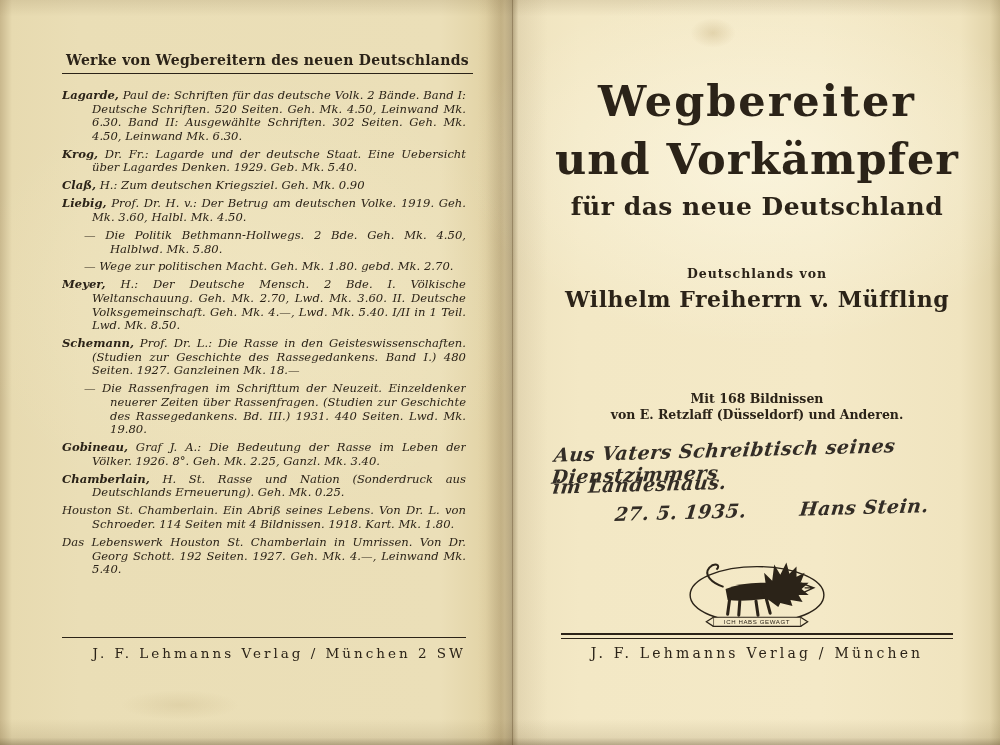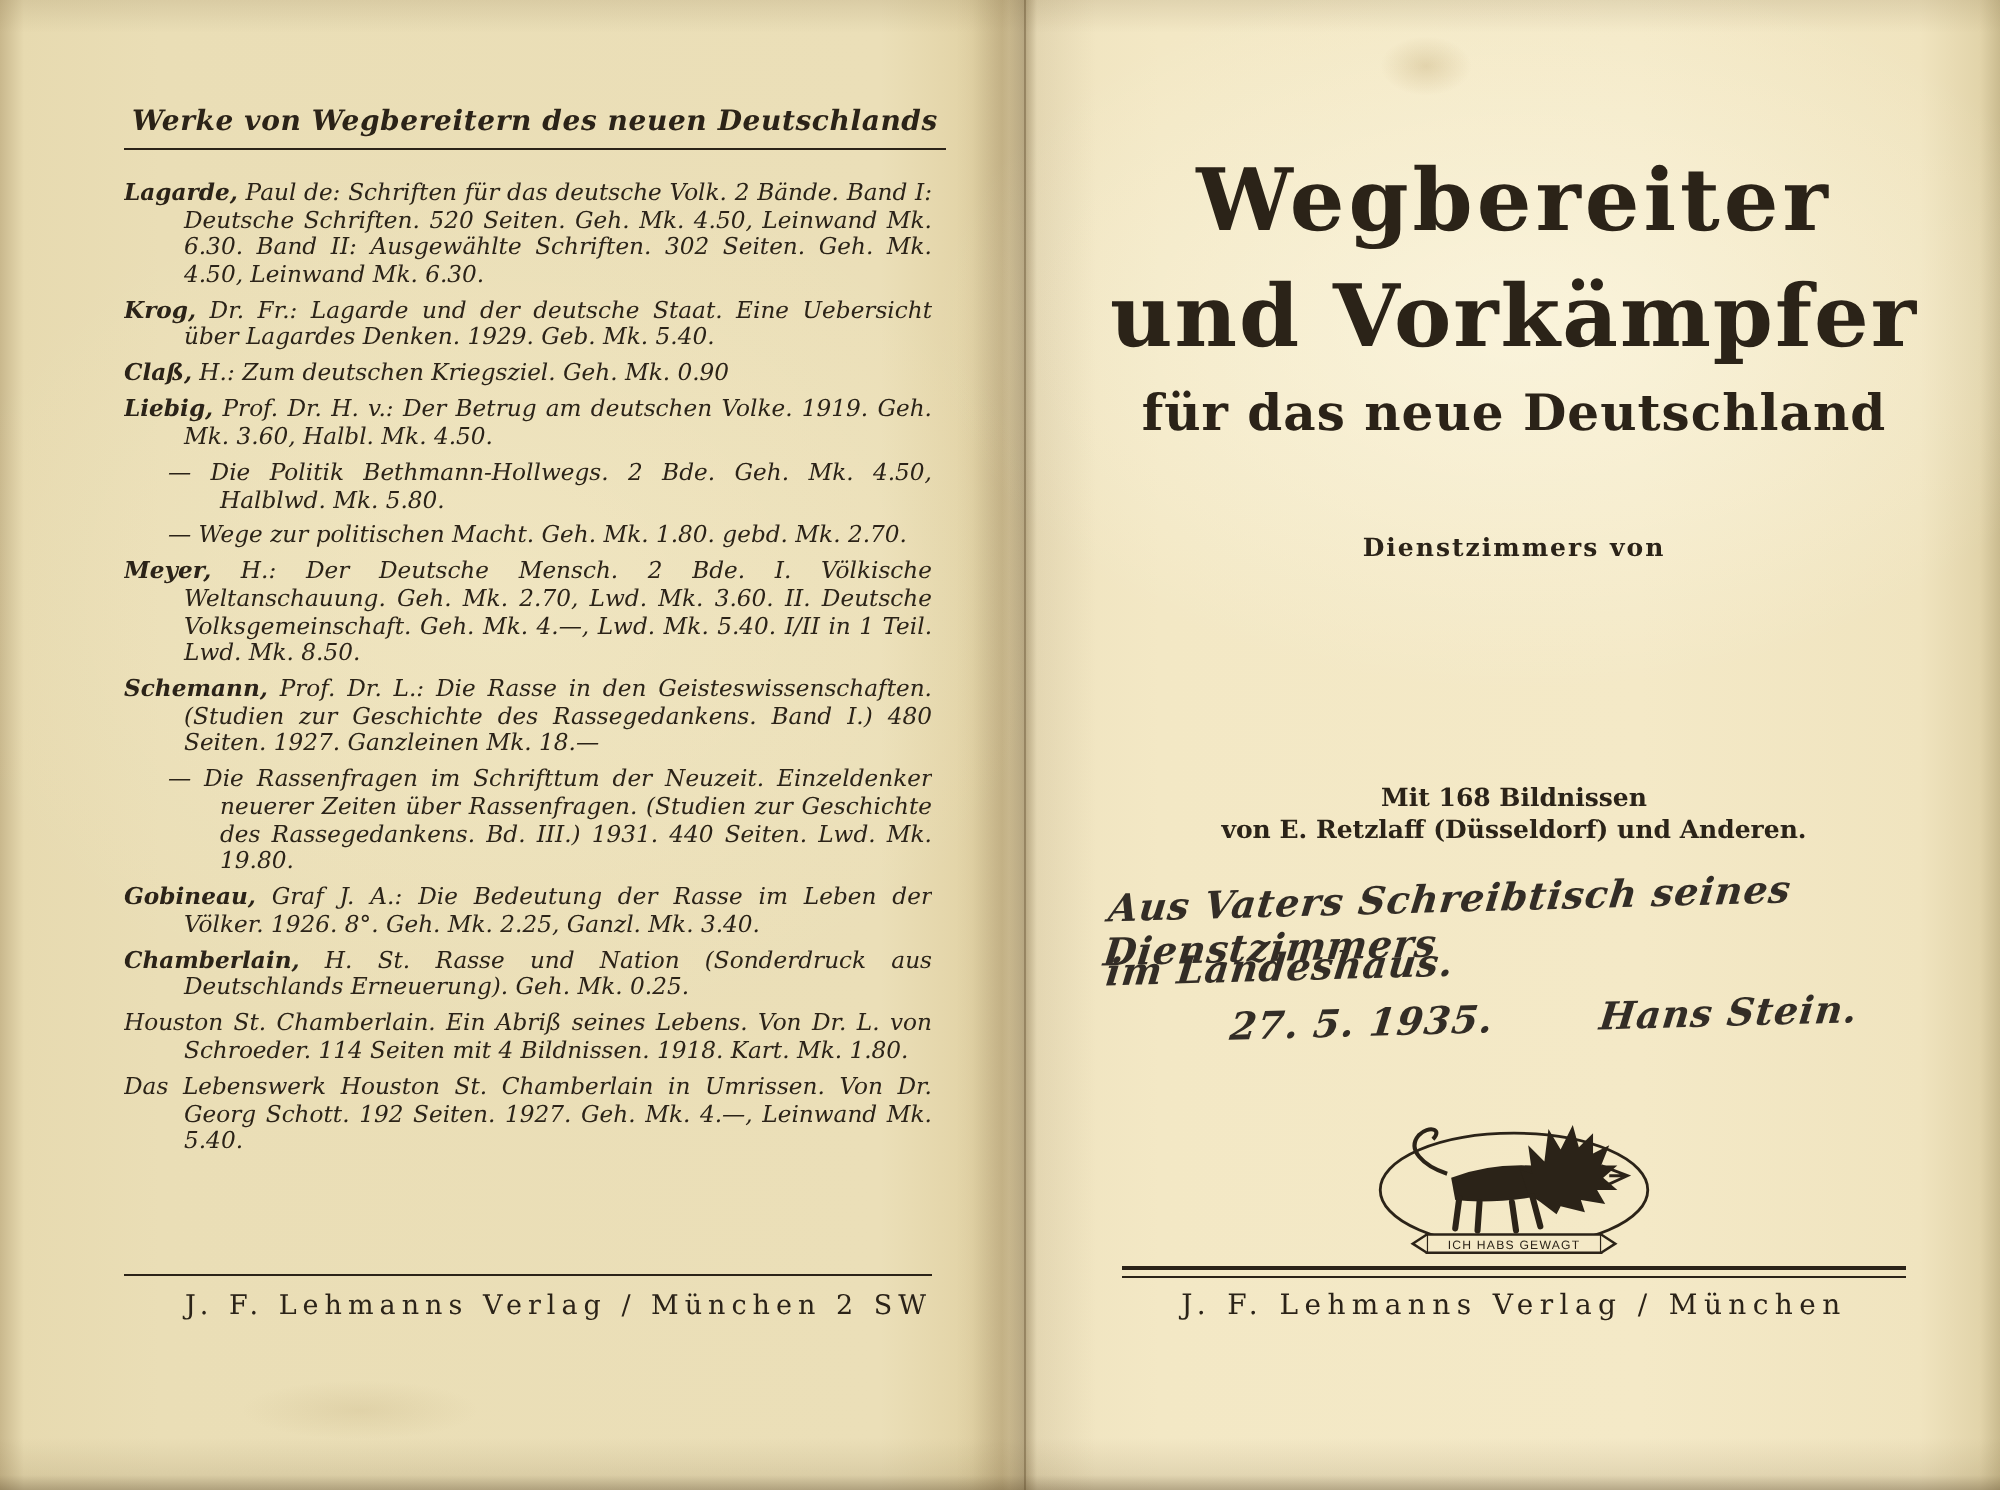--- a/index.html
+++ b/index.html
@@ -15,21 +15,21 @@
                    linear-gradient(0deg,rgba(80,62,32,.38) 0,rgba(120,100,60,.14) 1%,rgba(120,100,60,0) 3.5%);}
   .gutter{position:absolute;left:478px;top:0;width:70px;height:745px;pointer-events:none;
         background:linear-gradient(90deg,rgba(0,0,0,0) 0%,rgba(122,98,58,.14) 38%,rgba(94,74,40,.34) 49%,rgba(122,98,58,.10) 58%,rgba(0,0,0,0) 100%);}
   .crease{position:absolute;left:512px;top:0;width:1px;height:745px;background:rgba(90,70,38,.35);pointer-events:none;}
   .stain{position:absolute;pointer-events:none;border-radius:50%;}
   .s1{left:690px;top:18px;width:46px;height:30px;background:radial-gradient(ellipse,rgba(170,140,80,.25),rgba(170,140,80,0) 70%);}
   .s2{left:120px;top:690px;width:120px;height:30px;background:radial-gradient(ellipse,rgba(160,135,80,.14),rgba(160,135,80,0) 70%);}
 
   
   .left-page{position:absolute;left:62px;top:50px;width:404px;}
-  .lp-head-wrap{text-align:center;font-style:italic;}
+  .lp-head-wrap{text-align:center;}
   .lp-head{display:inline-block;white-space:nowrap;font-weight:bold;font-size:14px;
         letter-spacing:.3px;padding:0 4px 5px 4px;border-bottom:1.6px solid #2b2318;}
   .catalog{margin-top:15px;height:532px;overflow:hidden;font-size:11.6px;line-height:13.6px;text-align:justify;}
   .entry{margin:0 0 4.4px 0;padding-left:30px;text-indent:-30px;font-style:italic;}
   .entry .lead{font-weight:bold;}
   .entry.dash{padding-left:48px;text-indent:-26px;}
   .entry.plain{padding-left:30px;text-indent:-30px;}
   .lp-rule{position:absolute;left:62px;top:637px;width:404px;border-top:1.8px solid #2b2318;}
   .lp-footer{position:absolute;left:62px;top:645px;width:404px;text-align:right;
         font-size:13.5px;letter-spacing:3px;white-space:nowrap;}
@@ -85,21 +85,22 @@
         <p class="entry plain">Das Lebenswerk Houston St. Chamberlain in Umrissen. Von Dr. Georg Schott. 192 Seiten. 1927. Geh. Mk. 4.—, Leinwand Mk. 5.40.</p>
       </div>
   </div>
   <div class="lp-rule"></div>
   <div class="lp-footer">J. F. Lehmanns Verlag / München 2 SW</div>
 
   <div class="right-page">
     <div class="rp-title1">Wegbereiter</div>
     <div class="rp-title2">und Vorkämpfer</div>
     <div class="rp-subtitle">für das neue Deutschland</div>
-    <div class="rp-edited">Dienstzimmers von</div>
+    <div class="rp-edited">Deutschlands von</div>
+    <div class="rp-editor">Wilhelm Freiherrn v. Müffling</div>
     <div class="rp-ill1">Mit 168 Bildnissen</div>
     <div class="rp-ill2">von E. Retzlaff (Düsseldorf) und Anderen.</div>
 
     <div class="hand hw1">Aus Vaters Schreibtisch seines Dienstzimmers</div>
     <div class="hand hw2">im Landeshaus.</div>
     <div class="hand hw3">
       <span>27. 5. 1935.</span>
       <span class="sig">Hans Stein.</span>
     </div>
 

